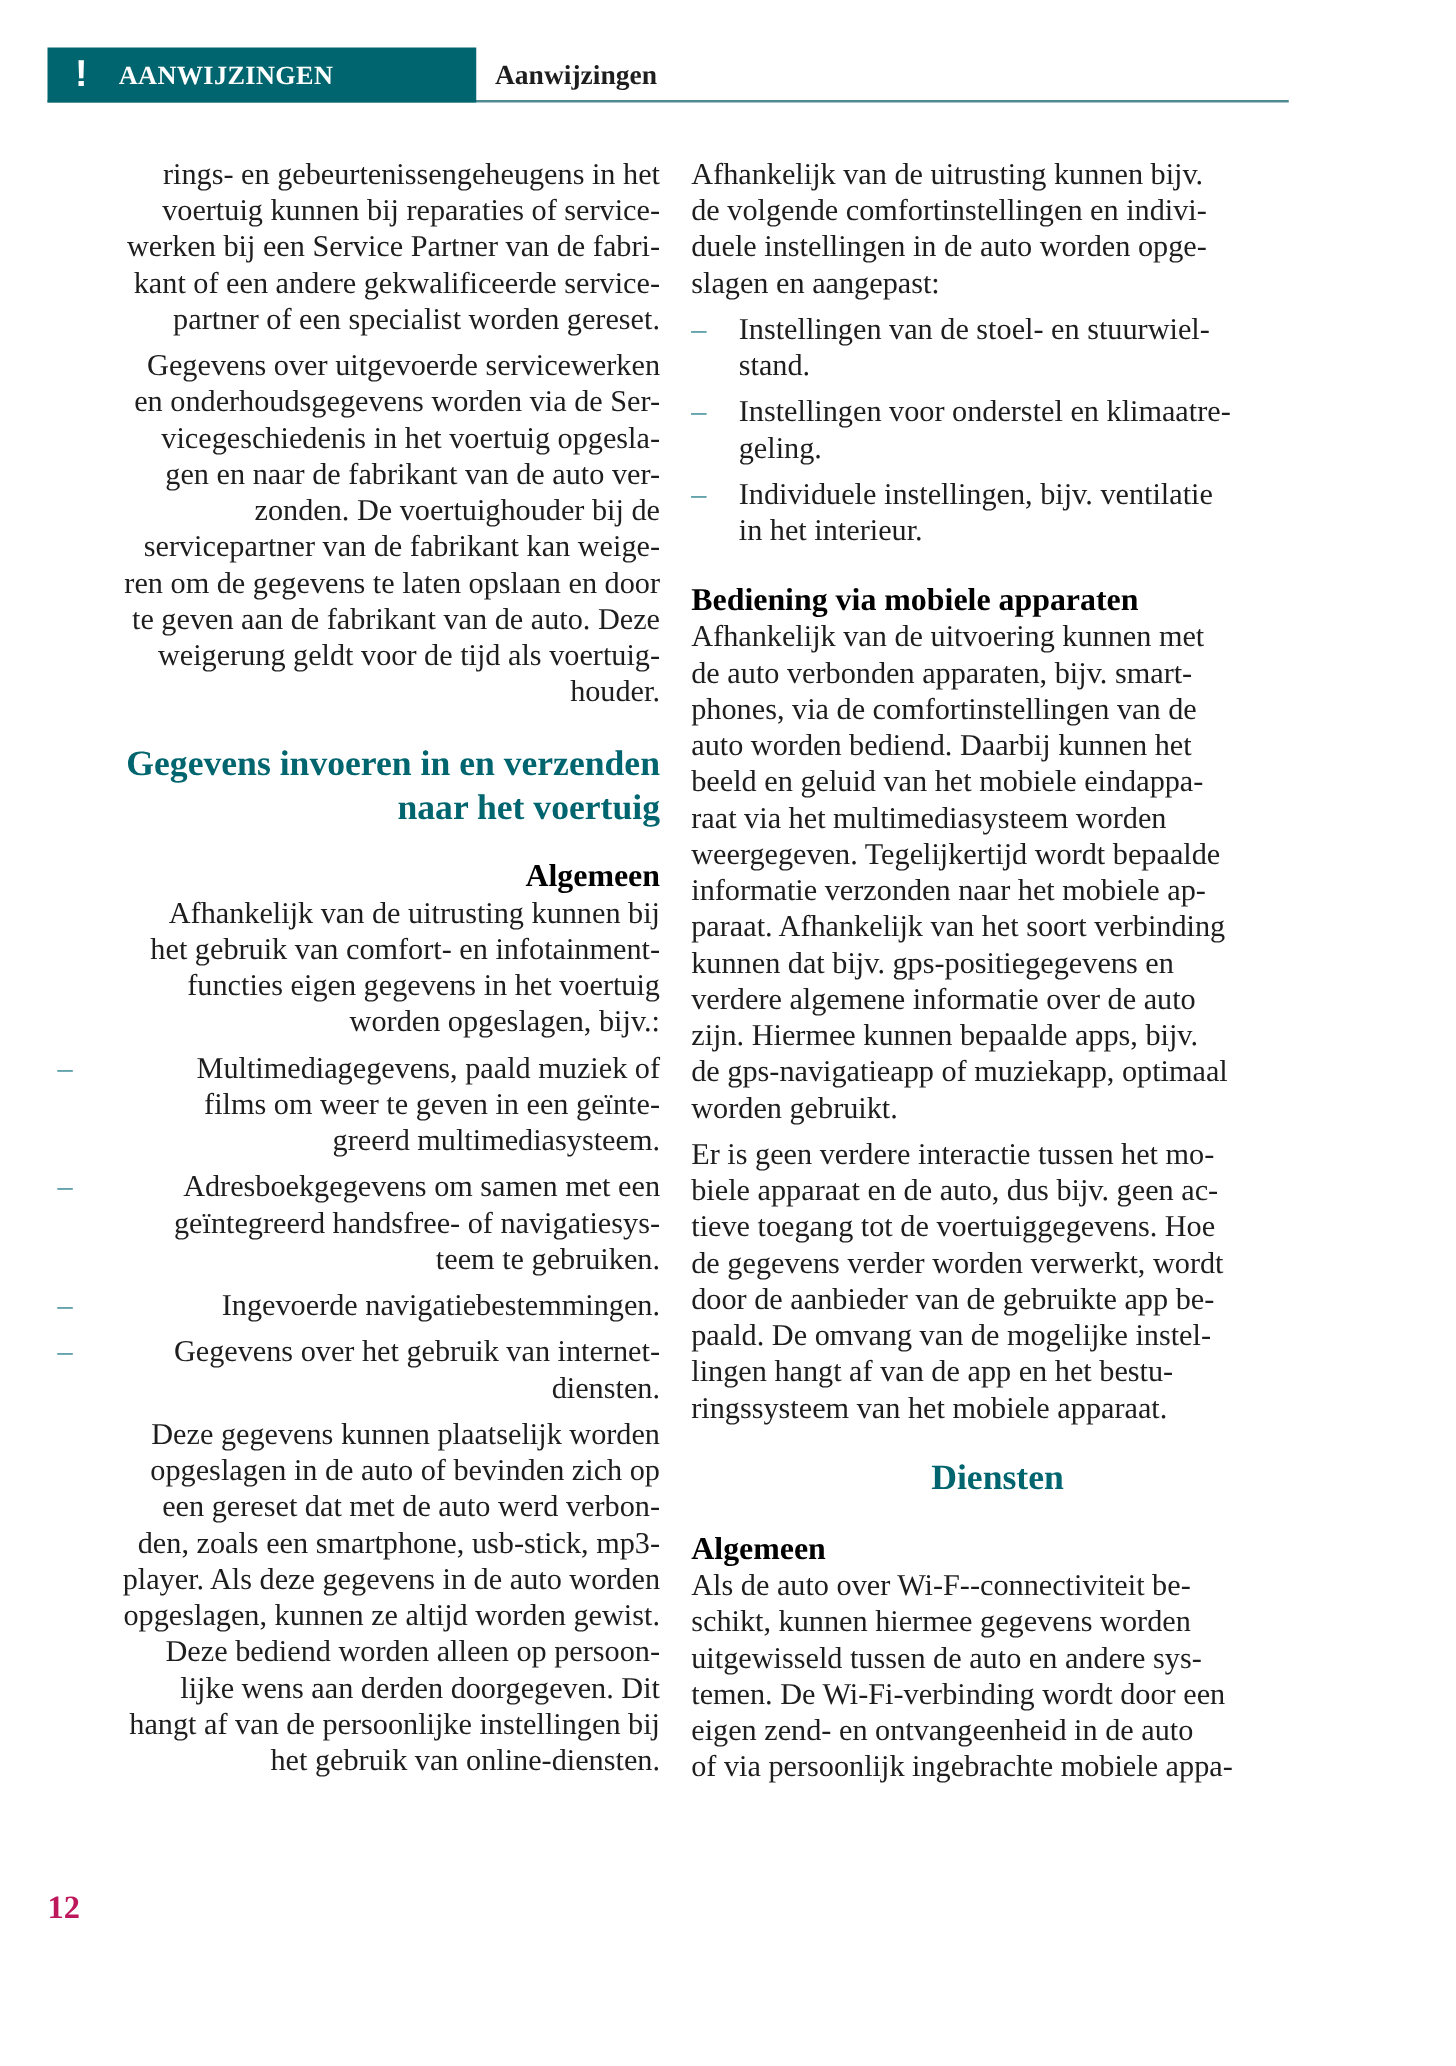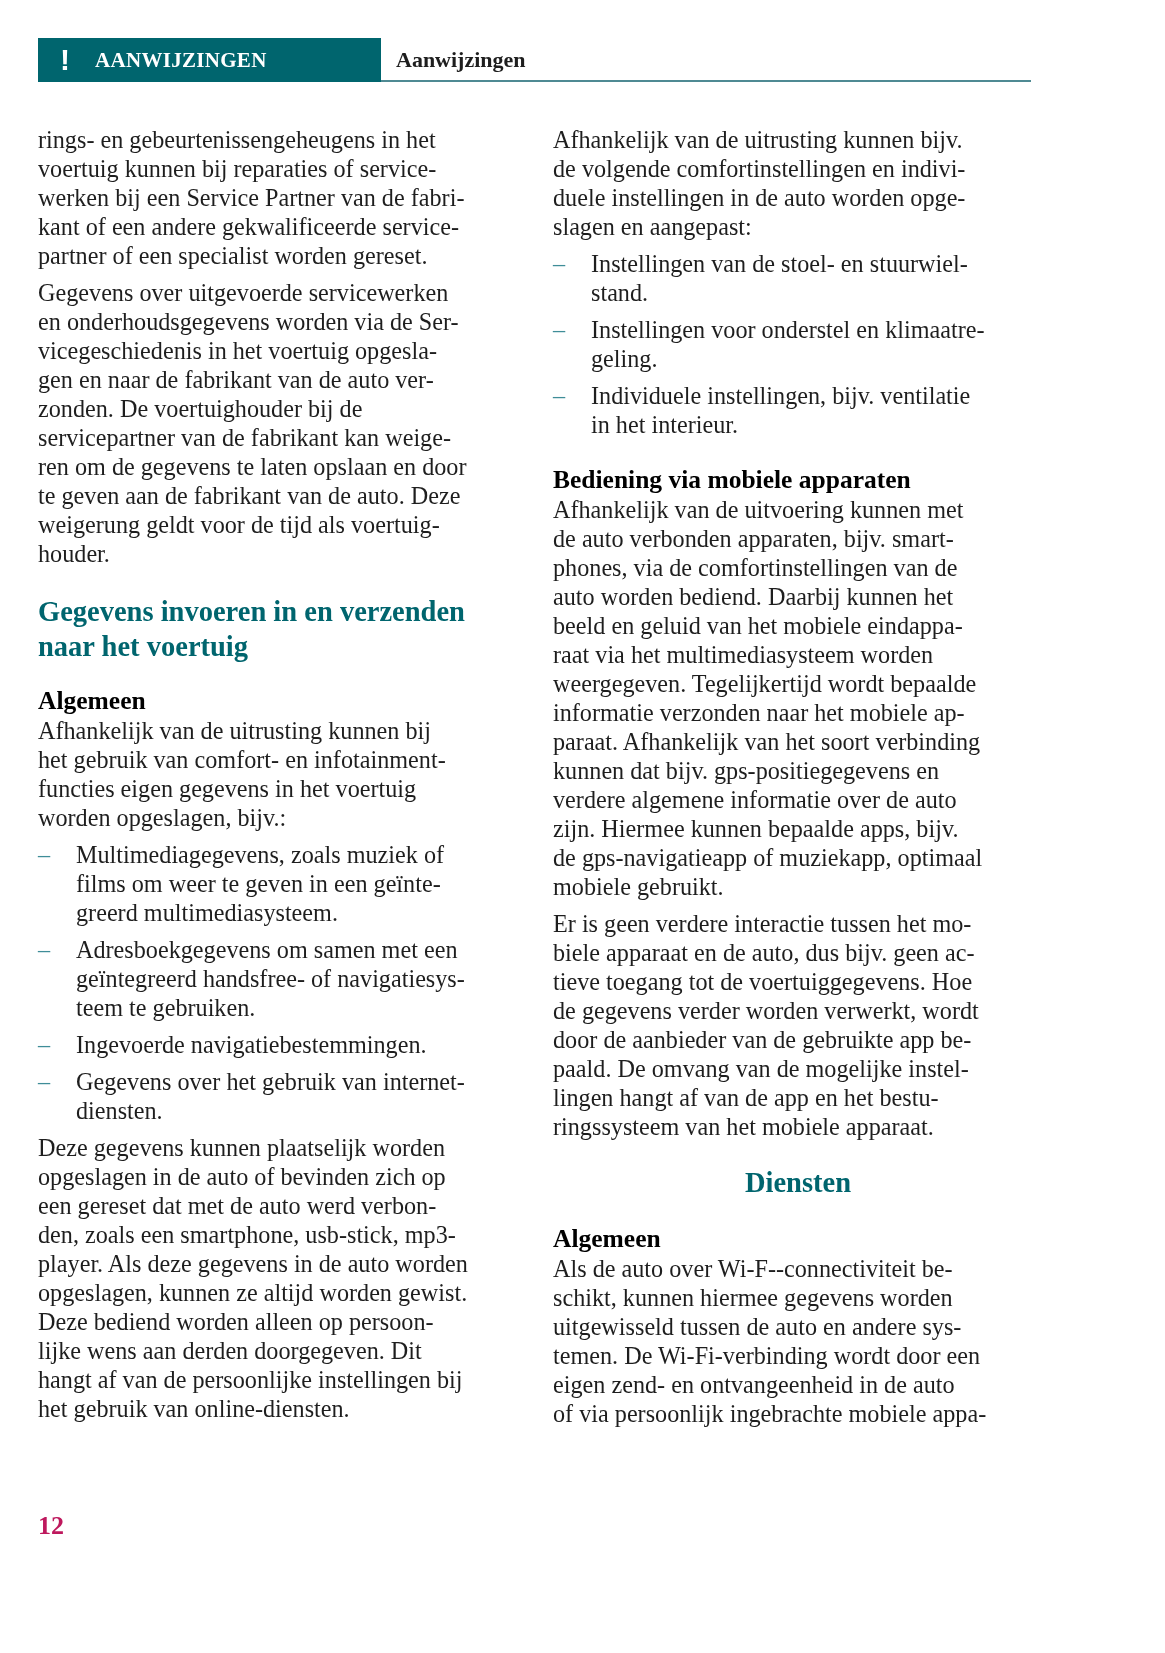--- a/index.html
+++ b/index.html
@@ -30,21 +30,21 @@
   .header-title {
     position: absolute; left: 358px; top: 0; height: 42px; line-height: 44px;
     font-family: "Liberation Serif", serif; font-weight: bold; font-size: 22px;
     color: #1e1e1e;
   }
   .col {
     position: absolute; top: 125px; width: 490px;
     font-family: "Liberation Serif", serif;
     font-size: 24.2px; line-height: 29px;
   }
-  .col-left { left: 38px; }
+  .col-left { left: 38px; text-align: right; }
   .col-right { left: 553px; }
   .line { display: block; white-space: nowrap; }
   .para { margin: 0 0 8px 0; }
   .h2 {
     color: #00656e; font-weight: bold; font-size: 28.5px; line-height: 35px;
     margin: 0;
   }
   .h3 {
     color: #000000; font-weight: bold; font-size: 25.5px; line-height: 30px;
     margin: 0;
@@ -100,21 +100,21 @@
 
   <div class="para">
     <span class="line">Afhankelijk van de uitrusting kunnen bij</span>
     <span class="line">het gebruik van comfort- en infotainment-</span>
     <span class="line">functies eigen gegevens in het voertuig</span>
     <span class="line">worden opgeslagen, bijv.:</span>
   </div>
 
   <div class="bullet">
     <span class="dash">–</span>
-    <span class="line">Multimediagegevens, zoals muziek of</span>
+    <span class="line">Multimediagegevens, paald muziek of</span>
     <span class="line">films om weer te geven in een geïnte-</span>
     <span class="line">greerd multimediasysteem.</span>
   </div>
   <div class="bullet">
     <span class="dash">–</span>
     <span class="line">Adresboekgegevens om samen met een</span>
     <span class="line">geïntegreerd handsfree- of navigatiesys-</span>
     <span class="line">teem te gebruiken.</span>
   </div>
   <div class="bullet">
@@ -174,21 +174,21 @@
     <span class="line">auto worden bediend. Daarbij kunnen het</span>
     <span class="line">beeld en geluid van het mobiele eindappa-</span>
     <span class="line">raat via het multimediasysteem worden</span>
     <span class="line">weergegeven. Tegelijkertijd wordt bepaalde</span>
     <span class="line">informatie verzonden naar het mobiele ap-</span>
     <span class="line">paraat. Afhankelijk van het soort verbinding</span>
     <span class="line">kunnen dat bijv. gps-positiegegevens en</span>
     <span class="line">verdere algemene informatie over de auto</span>
     <span class="line">zijn. Hiermee kunnen bepaalde apps, bijv.</span>
     <span class="line">de gps-navigatieapp of muziekapp, optimaal</span>
-    <span class="line">mobiele gebruikt.</span>
+    <span class="line">worden gebruikt.</span>
   </div>
 
   <div class="para">
     <span class="line">Er is geen verdere interactie tussen het mo-</span>
     <span class="line">biele apparaat en de auto, dus bijv. geen ac-</span>
     <span class="line">tieve toegang tot de voertuiggegevens. Hoe</span>
     <span class="line">de gegevens verder worden verwerkt, wordt</span>
     <span class="line">door de aanbieder van de gebruikte app be-</span>
     <span class="line">paald. De omvang van de mogelijke instel-</span>
     <span class="line">lingen hangt af van de app en het bestu-</span>

